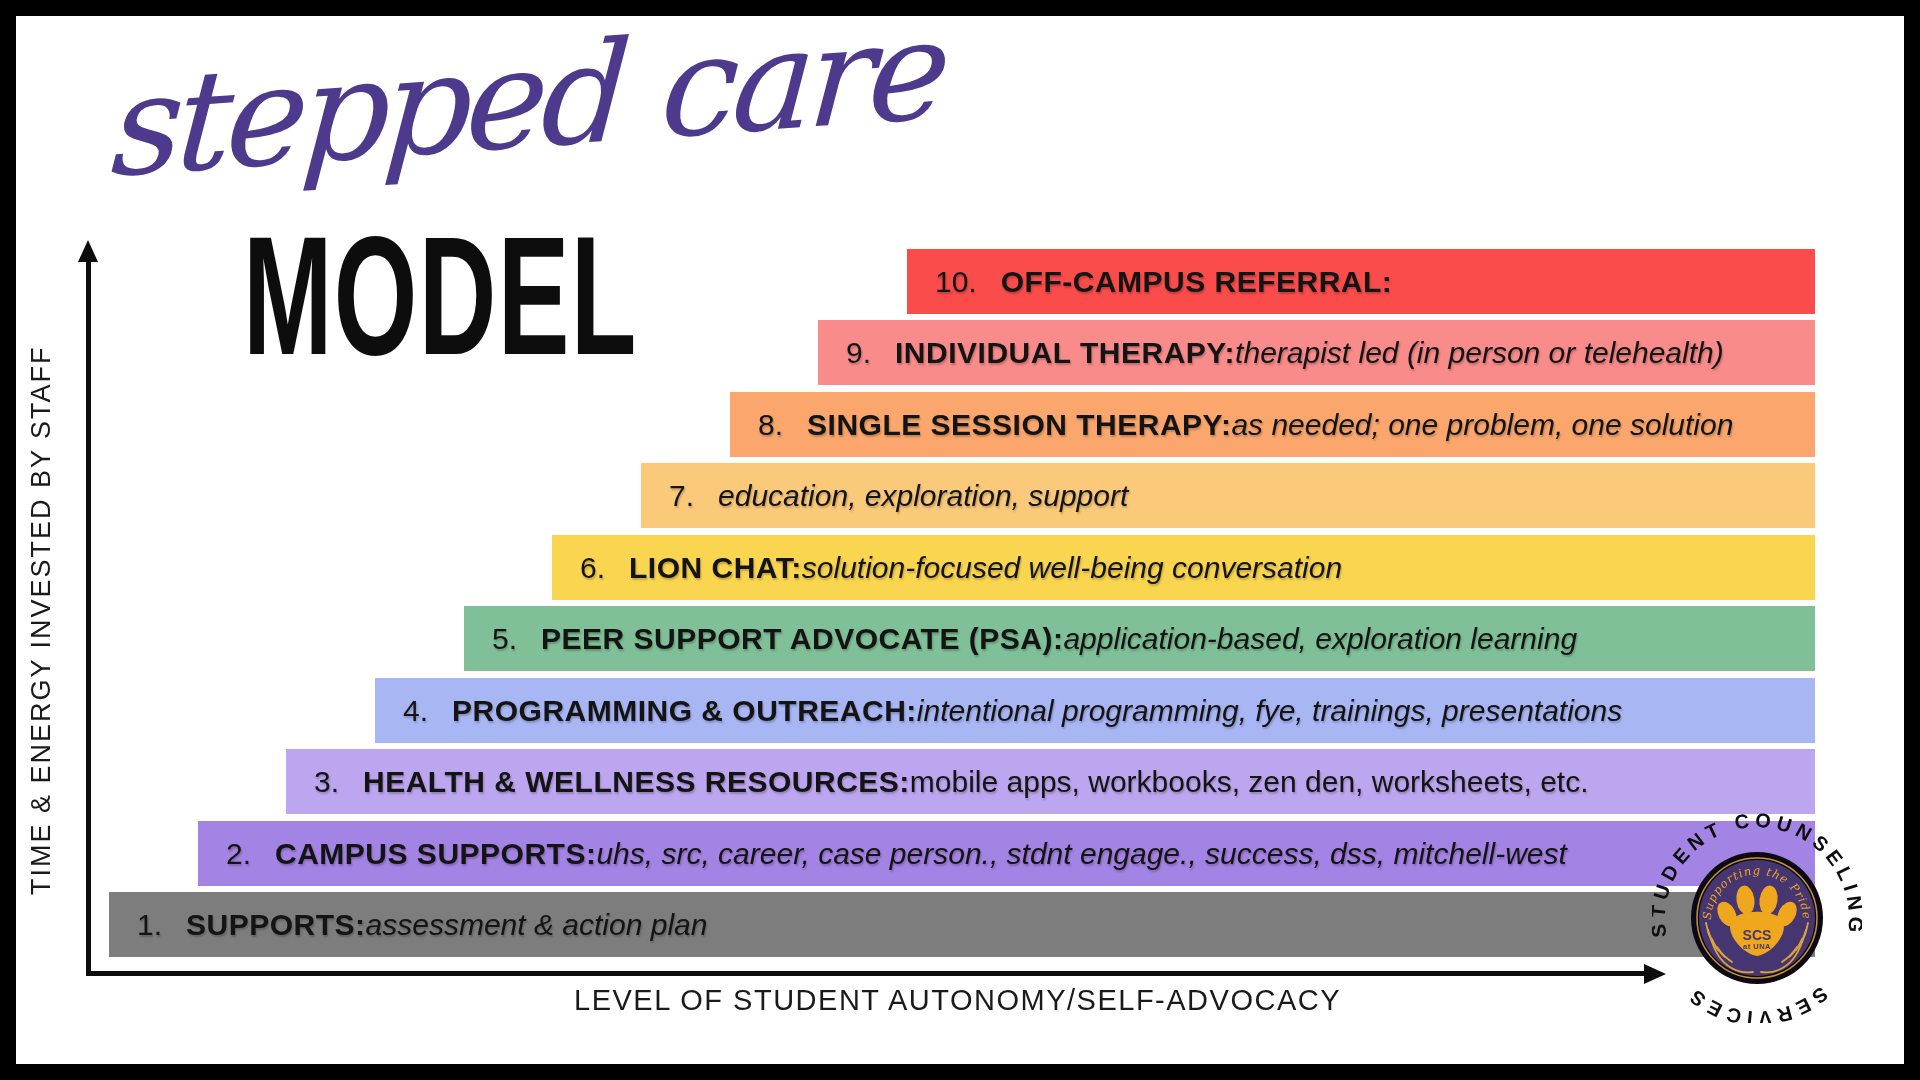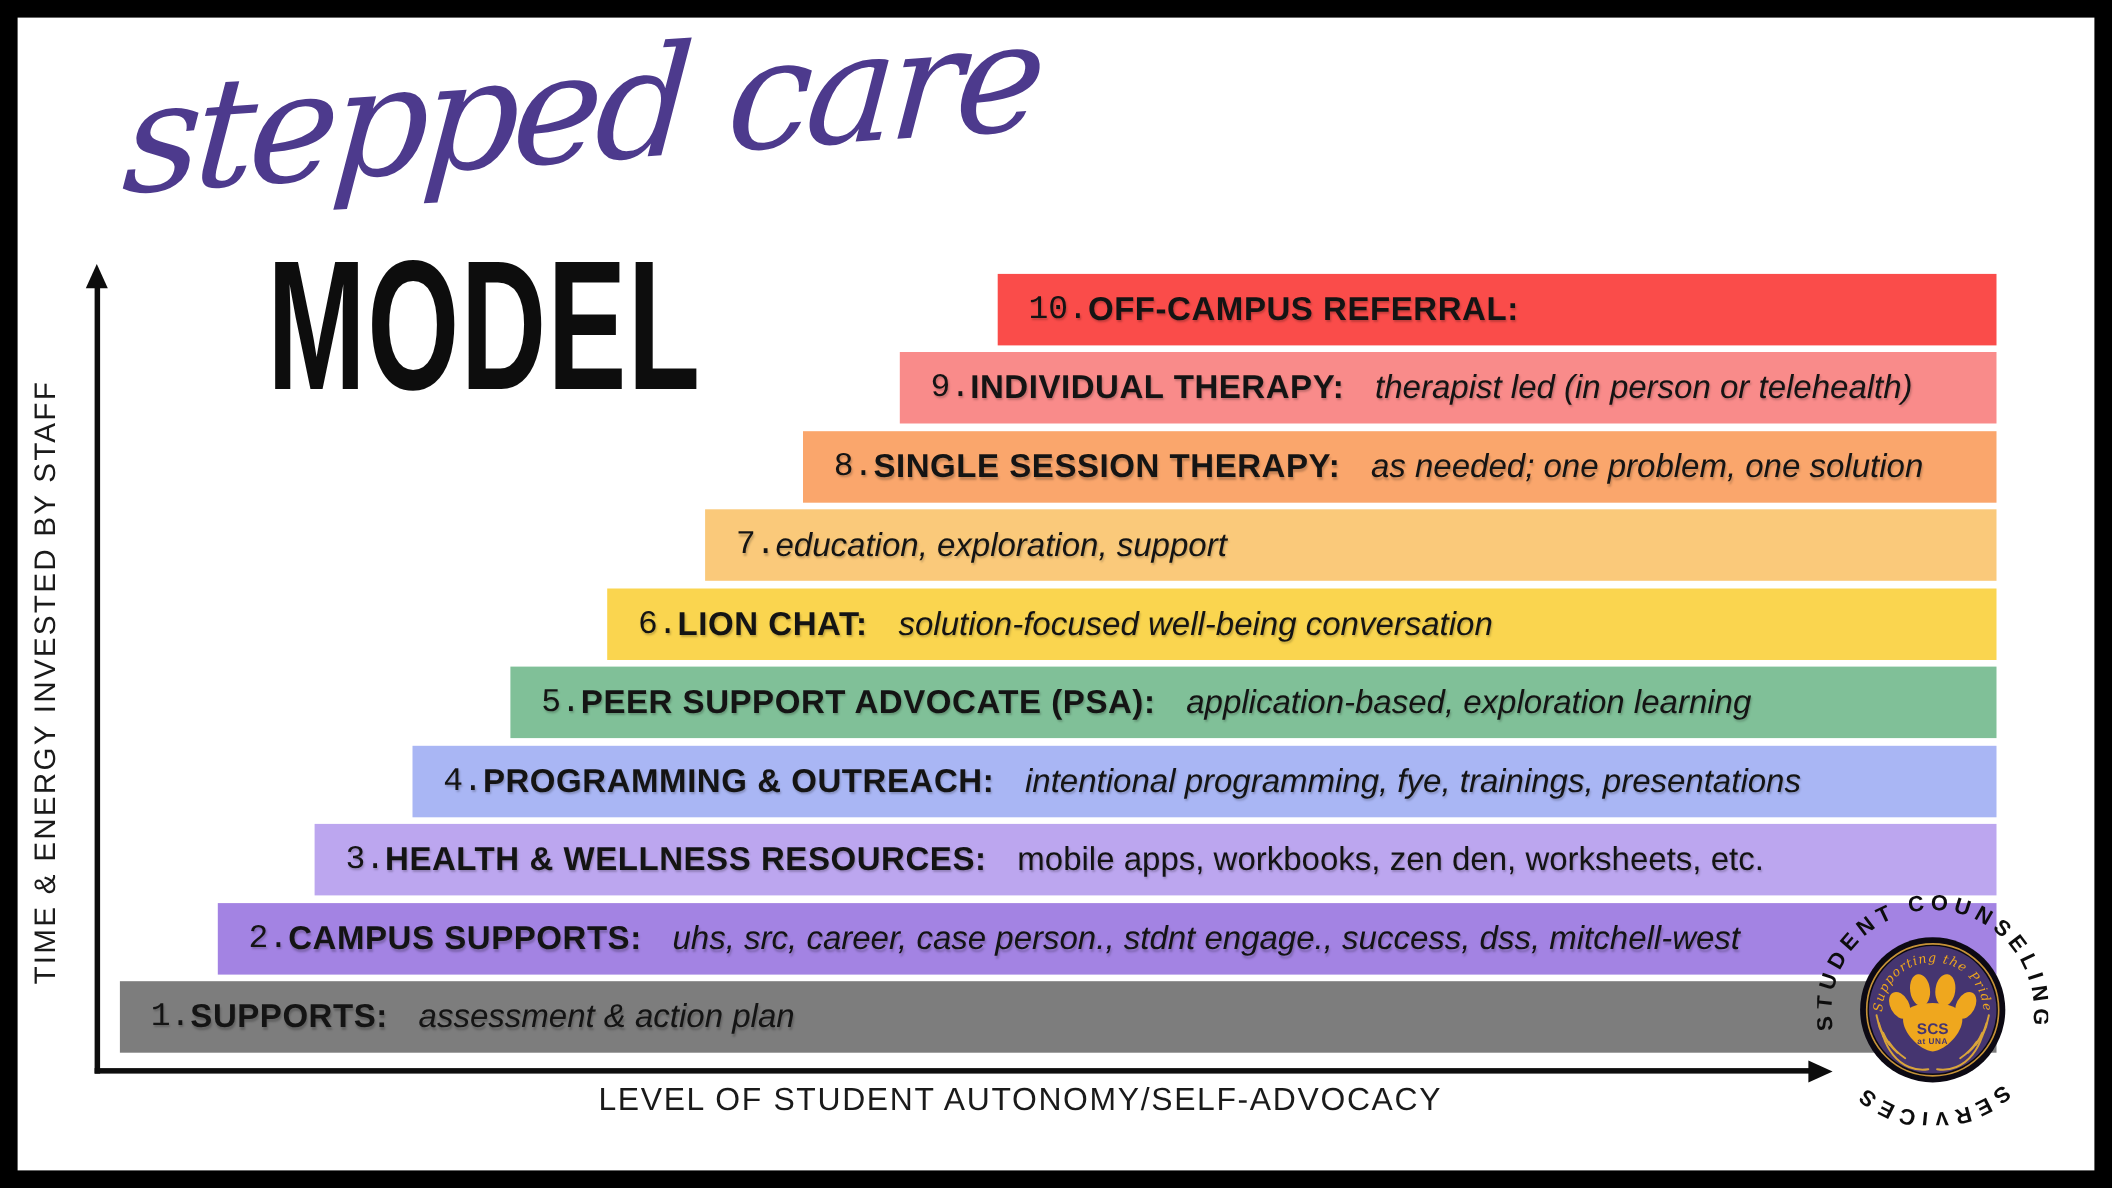--- a/index.html
+++ b/index.html
@@ -13,35 +13,35 @@
     font-size:138px;letter-spacing:-6px;color:#4d3a8d;transform:rotate(-4deg) skewX(-8deg);
     white-space:nowrap;}
   .title-block{position:absolute;left:243px;top:212px;z-index:5;
     font-weight:900;font-size:168px;line-height:1;color:#0d0d0d;
     transform:scaleX(0.64);transform-origin:left top;letter-spacing:2px;white-space:nowrap;}
 
   
   .bar{position:absolute;right:105px;height:65px;display:flex;align-items:center;
        padding-left:28px;box-sizing:border-box;white-space:nowrap;z-index:2;
        color:#141414;font-size:30px;text-shadow:1px 2px 2px rgba(0,0,0,0.22);}
-  .bar .num{font-weight:400;margin-right:0;font-family:Liberation Mono, monospace;}
-  .bar .label{font-weight:700;letter-spacing:0.5px;margin-right:28px;}
+  .bar .num{font-weight:400;margin-right:24px;}
+  .bar .label{font-weight:700;letter-spacing:0.5px;margin-right:0;}
   .bar .desc{font-style:italic;}
   .bar .desc.upright{font-style:normal;}
 
   
   .y-axis-line{position:absolute;left:86px;top:260px;width:5px;height:716px;background:#0d0d0d;z-index:3;}
   .y-axis-arrow{position:absolute;left:78px;top:240px;width:0;height:0;z-index:3;
     border-left:10px solid transparent;border-right:10px solid transparent;border-bottom:22px solid #0d0d0d;}
   .x-axis-line{position:absolute;left:86px;top:971px;width:1560px;height:5px;background:#0d0d0d;z-index:3;}
   .x-axis-arrow{position:absolute;left:1644px;top:963.5px;width:0;height:0;z-index:3;
     border-top:10px solid transparent;border-bottom:10px solid transparent;border-left:22px solid #0d0d0d;}
   .y-axis-label{position:absolute;left:26px;top:295px;height:650px;display:flex;align-items:center;justify-content:center;
     writing-mode:vertical-rl;transform:rotate(180deg);font-size:27px;letter-spacing:2px;color:#1a1a1a;z-index:3;}
-  .x-axis-label{position:absolute;left:544px;top:984px;font-size:29px;letter-spacing:1.5px;color:#1a1a1a;z-index:3;white-space:nowrap;}
+  .x-axis-label{position:absolute;left:574px;top:984px;font-size:29px;letter-spacing:1.5px;color:#1a1a1a;z-index:3;white-space:nowrap;}
 
   
   .logo{position:absolute;left:1652px;top:813px;width:210px;height:210px;z-index:10;}
   .ring-text{font-family:"Liberation Sans", sans-serif;font-size:20px;font-weight:600;letter-spacing:5px;fill:#0d0d0d;}
   .badge-arc-text{font-family:"DejaVu Serif", serif;font-style:italic;font-size:11.5px;letter-spacing:1px;fill:#efa71e;}
   .scs-text{font-family:"Liberation Sans", sans-serif;font-weight:700;font-size:14px;fill:#453570;}
   .scs-sub{font-family:"Liberation Sans", sans-serif;font-weight:700;font-size:7.5px;fill:#453570;letter-spacing:0.5px;}
 </style>
 </head>
 <body>

